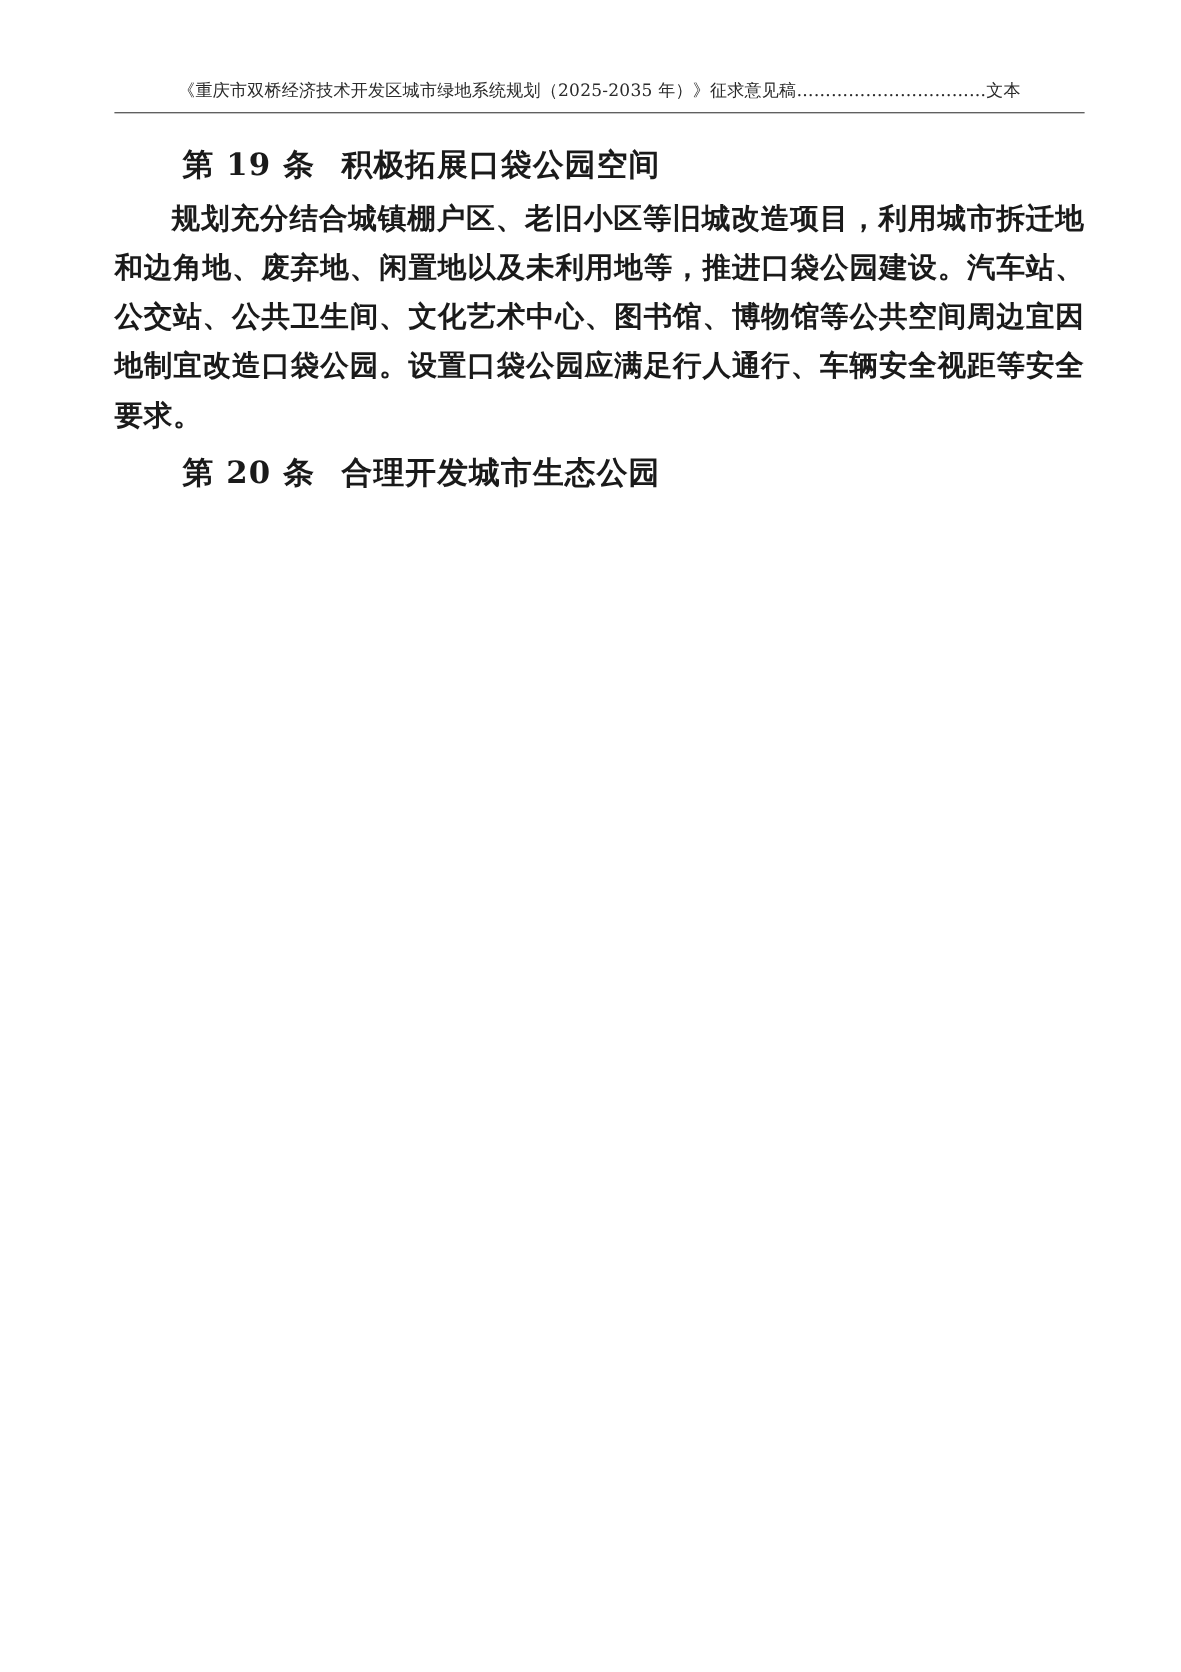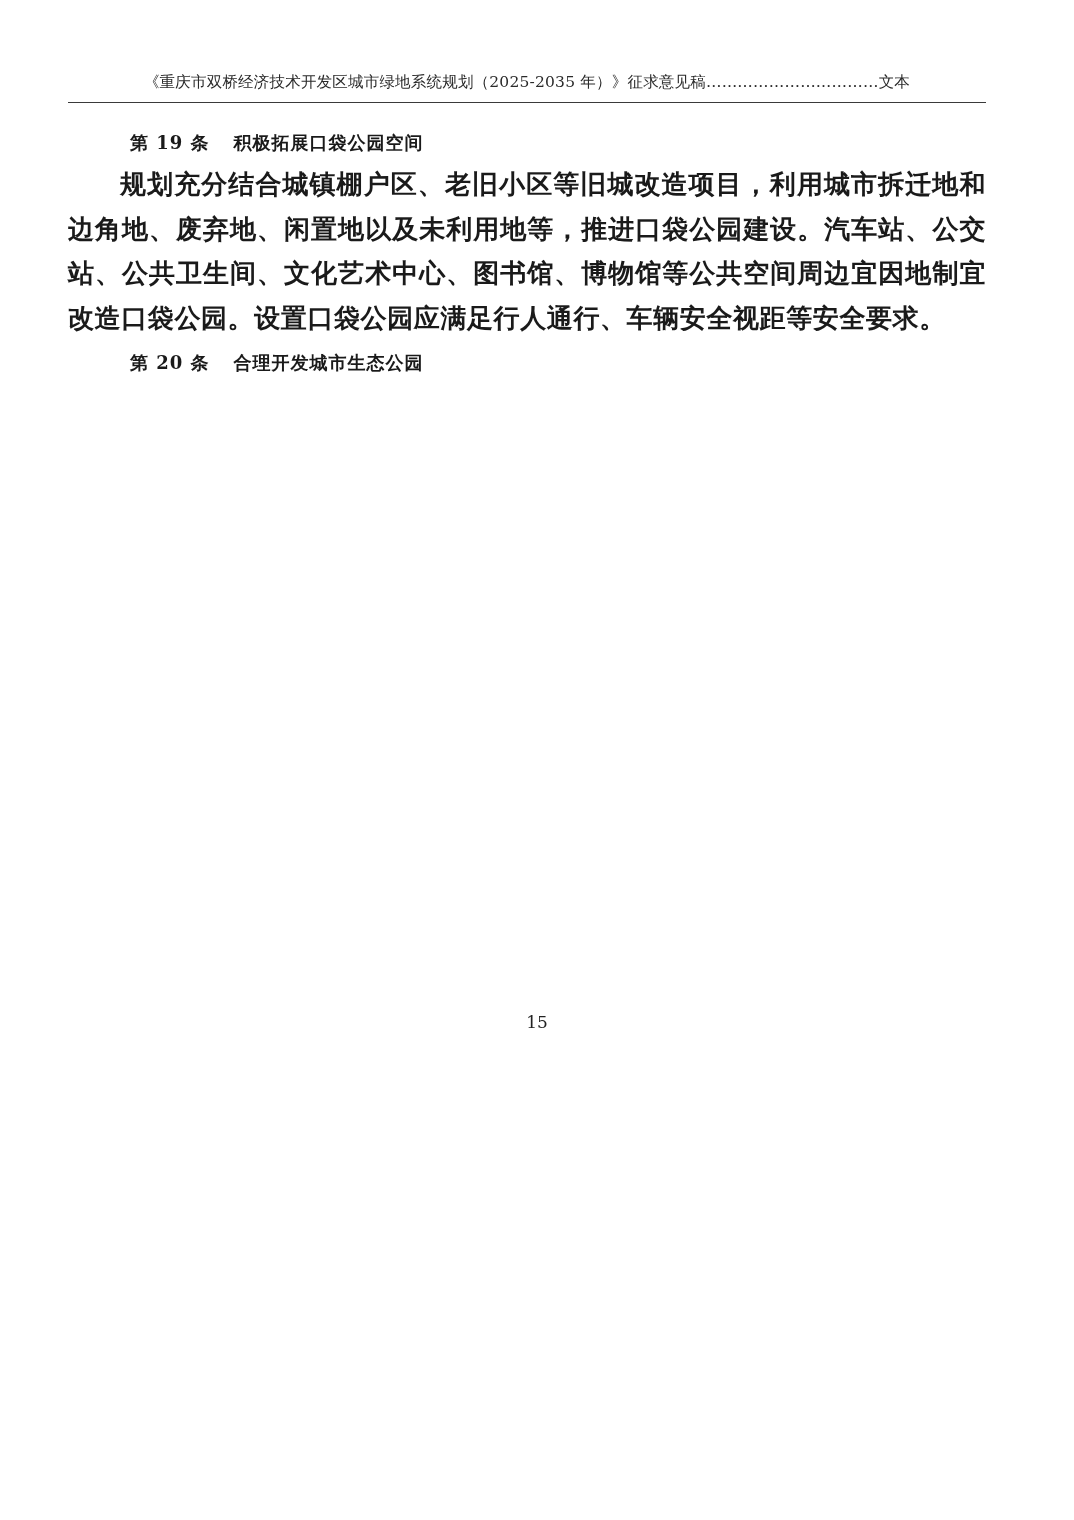--- a/index.html
+++ b/index.html
@@ -12,21 +12,21 @@
     background: #ffffff;
     font-family: "DejaVu Serif", "Liberation Serif", serif;
     color: #1a1a1a;
     overflow: hidden;
   }
   .page {
     position: relative;
     width: 1074px;
     height: 1088px;
     box-sizing: border-box;
-    padding: 72px 88px 40px 68px;
+    padding: 72px 88px 40px 104px;
   }
   .header {
     display: flex;
     align-items: baseline;
     justify-content: center;
     font-size: 15.5px;
     letter-spacing: 0.2px;
     color: #2a2a2a;
     padding: 0 60px;
     white-space: nowrap;
@@ -34,21 +34,21 @@
   .header-line {
     width: 100%;
     border-bottom: 1.1px solid #3a3a3a;
     margin-top: 9px;
     margin-bottom: 0;
   }
   .content {
     margin-top: 26px;
   }
   h2.clause {
-    font-size: 18px;
+    font-size: 28px;
     font-weight: bold;
     margin: 0 0 6px 0;
     padding-left: 62px;
     letter-spacing: 1px;
     line-height: 1.5;
   }
   h2.clause .clause-num {
     margin-right: 24px;
   }
   p.para {
@@ -92,15 +92,14 @@
 
     <div class="spacer-sm"></div>
 
     <h2 class="clause">
       <span class="clause-num">第 20 条</span><span class="clause-title">合理开发城市生态公园</span>
     </h2>
 
 
   </div>
 
-  <div class="page-number">15</div>
 
 </div>
 
 </body></html>

